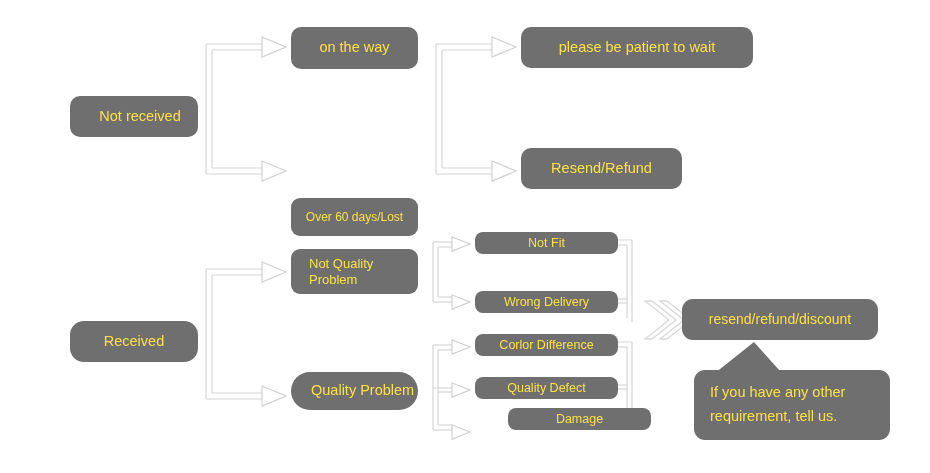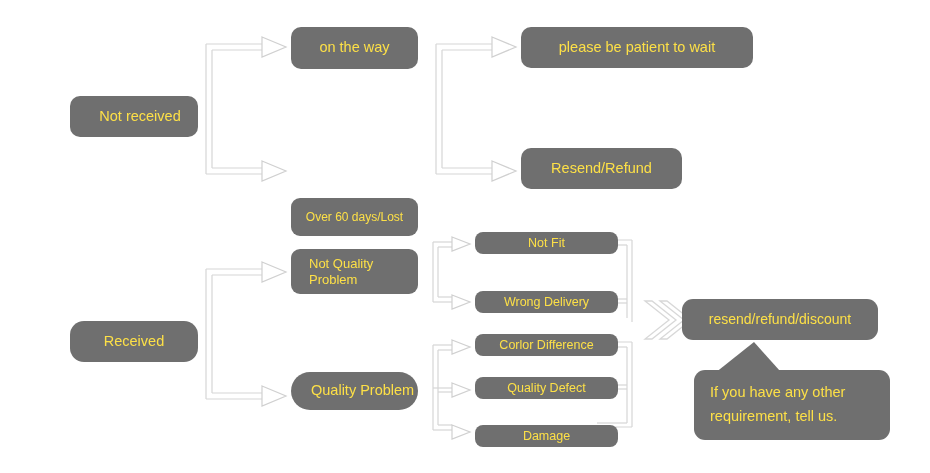--- a/index.html
+++ b/index.html
@@ -81,21 +81,21 @@
 
   
   .reason {
     left: 475px; width: 143px; height: 22px;
     font-size: 12.5px; border-radius: 8px;
   }
   #node-not-fit          { top: 232px; }
   #node-wrong-delivery   { top: 291px; }
   #node-color-difference { top: 334px; }
   #node-quality-defect   { top: 377px; }
-  #node-damage           { top: 425px; }
+  #node-damage           { top: 408px; margin-left: 33px; }
 
   
   #node-resend-refund-discount {
     left: 682px; top: 299px; width: 196px; height: 41px;
     font-size: 14px; border-radius: 11px;
   }
   #node-callout {
     left: 682px; top: 370px; width: 196px; height: 70px;
     font-size: 14.5px; border-radius: 11px;
     padding: 0 16px;

